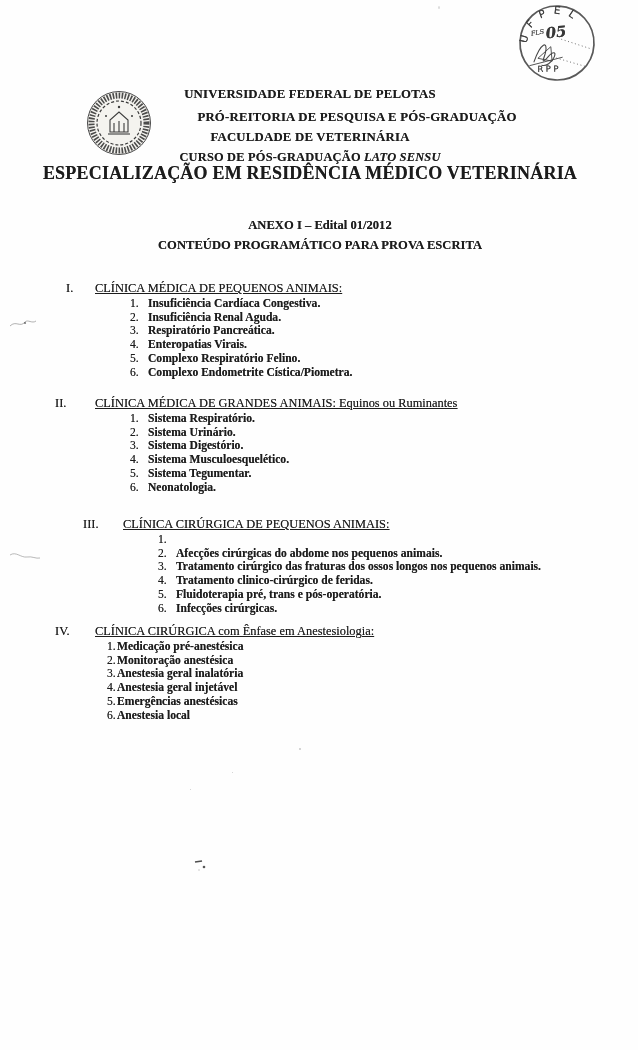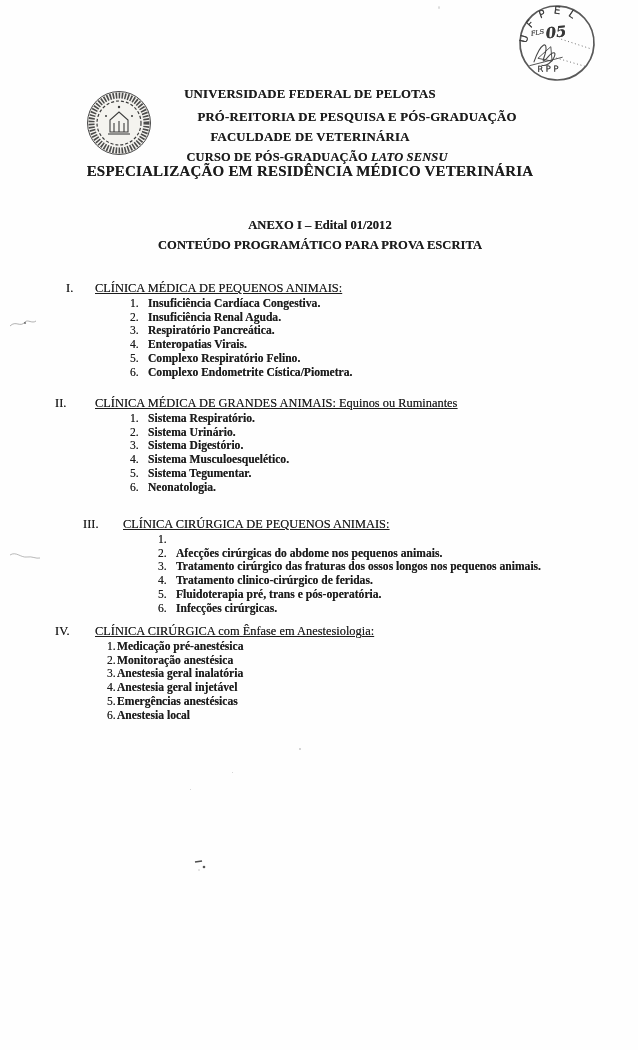--- a/index.html
+++ b/index.html
@@ -28,22 +28,22 @@
   .seal {
     position:absolute; left:86px; top:90px; width:66px; height:66px;
   }
 
   
   .header { position:absolute; left:0; top:0; width:620px; text-align:center; font-weight:bold; }
   .hline { position:absolute; left:0; width:100%; font-size:12.8px; letter-spacing:0.2px; white-space:nowrap; }
   .hline1 { top:87px;text-align:center; }
   .hline2 { top:110px;padding-left:47px; }
   .hline3 { top:130px; }
-  .hline4 { top:150px; font-size:12.4px;margin-left:7px; }
-  .hline5 { top:163px; font-size:15px; }
+  .hline4 { top:150px; font-size:12.4px; }
+  .hline5 { top:163px; font-size:18px; }
   .italic { font-style:italic; }
 
   
   .title { position:absolute; left:0; top:0; width:640px; text-align:center; font-weight:bold; }
   .tline { position:absolute; left:0; width:100%; font-size:12.6px; white-space:nowrap; }
   .tline1 { top:218px; }
   .tline2 { top:238px; }
 
   
   .sections { position:absolute; left:55px; top:281px; width:550px; font-size:11.6px; }

